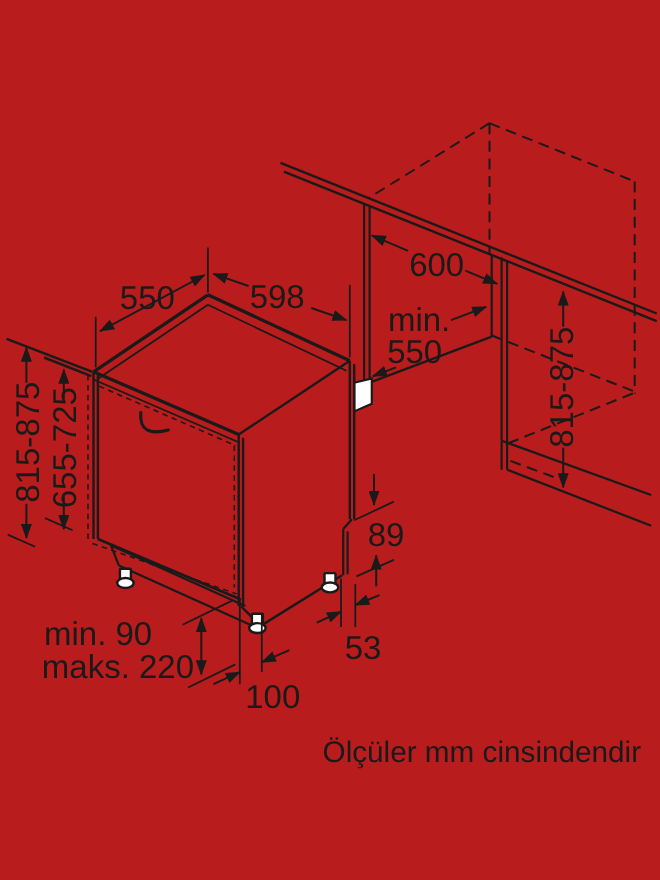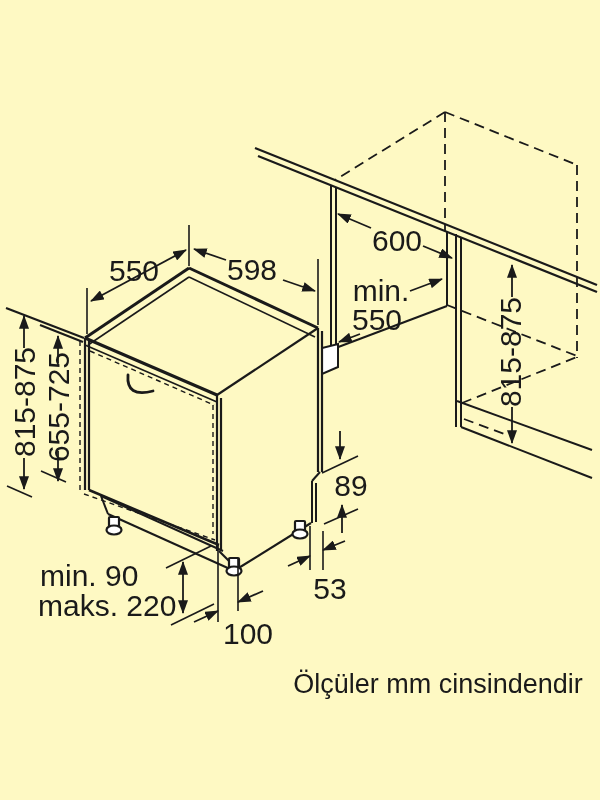--- a/index.html
+++ b/index.html
@@ -1,16 +1,16 @@
 <!DOCTYPE html>
 <html><head>
 <meta charset="utf-8">
 <style>
   html,body{margin:0;padding:0;background:#fff;}
-  #stage{position:relative;width:600px;height:800px;background:#fef9c3;overflow:hidden;
+  #stage{position:relative;width:600px;height:800px;background:#b91c1c;overflow:hidden;
          font-family:"Liberation Sans", sans-serif;}
   svg{display:block;}
   text{fill:#1a1a1a;font-family:"Liberation Sans", sans-serif;}
   .dim-label{font-size:30px;}
   .caption{font-size:27px;}
 </style>
 </head>
 <body>
 
 <div id="stage">

